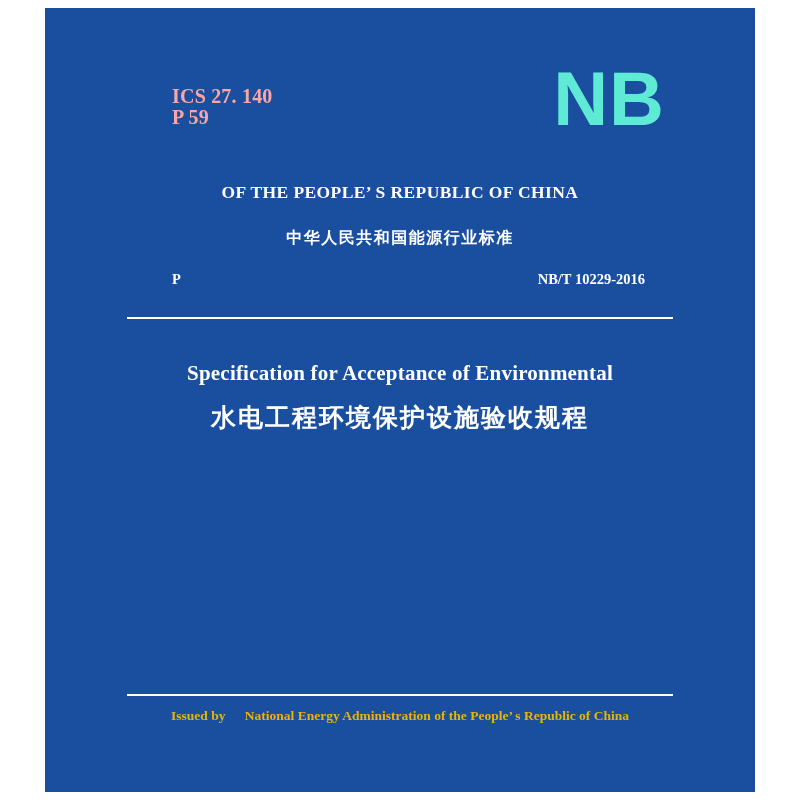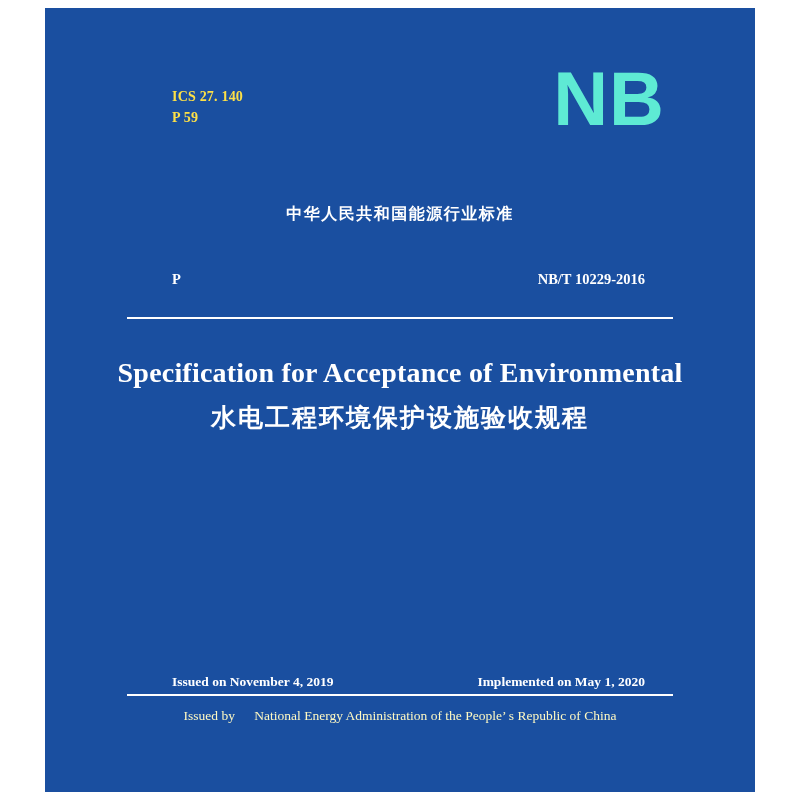--- a/index.html
+++ b/index.html
@@ -34,23 +34,23 @@
     left: 0;
     top: 0;
     right: 0;
     bottom: 0;
   }
   
   .codes {
     position: absolute;
     left: 127px;
     top: 78px;
-    color: #fde047;
-    font-weight: bold;
-    font-size: 14px;
+    color: #fca5a5;
+    font-weight: bold;
+    font-size: 20px;
     line-height: 21px;
     letter-spacing: 0.2px;
   }
   .nb-logo {
     position: absolute;
     right: 90px;
     top: 52px;
     color: #5eead4;
     font-family: "Liberation Sans", sans-serif;
     font-weight: bold;
@@ -114,21 +114,21 @@
   .title-block {
     position: absolute;
     left: 70px;
     right: 70px;
     top: 348px;
     text-align: center;
     color: #ffffff;
   }
   .title-en {
     font-weight: bold;
-    font-size: 28px;
+    font-size: 21px;
     line-height: 34px;
     letter-spacing: 0.2px;
   }
   .title-cn {
     font-family: "DejaVu Sans", sans-serif;
     font-weight: bold;
     font-size: 25px;
     line-height: 40px;
     letter-spacing: 2px;
     margin-top: 8px;
@@ -143,22 +143,22 @@
     font-size: 13.5px;
   }
   .dates-row .left { float: left; }
   .dates-row .right { float: right; }
   .issuer-row {
     position: absolute;
     left: 0;
     right: 0;
     top: 700px;
     text-align: center;
-    color: #fef9c3;
-    font-weight: normal;
+    color: #eab308;
+    font-weight: bold;
     font-size: 13.5px;
   }
   .issuer-label { margin-right: 16px; }
   .clearfix::after {
     content: "";
     display: table;
     clear: both;
   }
 </style>
 </head>
@@ -169,41 +169,38 @@
     <div class="cover-inner">
 
       <div class="codes">
         <div>ICS 27. 140</div>
         <div>P 59</div>
       </div>
 
       <div class="nb-logo">NB</div>
 
       <div class="org-block">
+        <div class="org-line2">OF THE PEOPLE’ S REPUBLIC OF CHINA</div>
         <div class="org-cn">中华人民共和国能源行业标准</div>
       </div>
 
       <div class="id-row clearfix">
         <span class="left">P</span>
         <span class="right">NB/T 10229-2016</span>
       </div>
 
       <div class="rule rule-top"></div>
 
       <div class="title-block">
         <div class="title-en">Specification for Acceptance of Environmental</div>
         <div class="title-cn">水电工程环境保护设施验收规程</div>
       </div>
 
       <div class="rule rule-bottom"></div>
 
-      <div class="dates-row clearfix">
-        <span class="left">Issued on November 4, 2019</span>
-        <span class="right">Implemented on May 1, 2020</span>
-      </div>
 
       <div class="issuer-row">
         <span class="issuer-label">Issued by</span>
         <span>National Energy Administration of the People’ s Republic of China</span>
       </div>
 
     </div>
   </div>
 </div>
 

